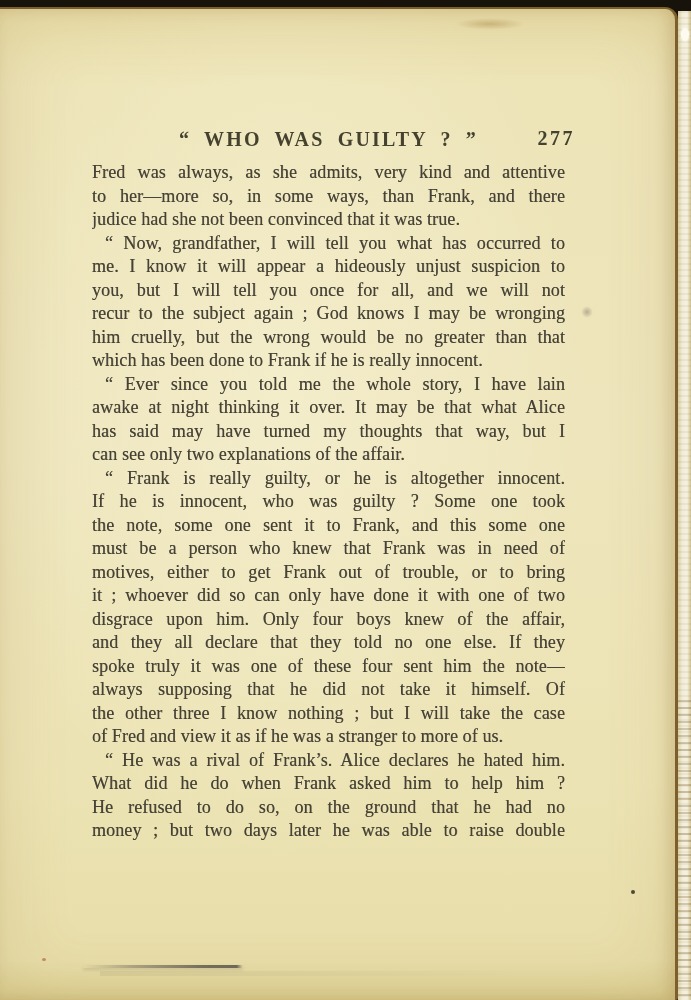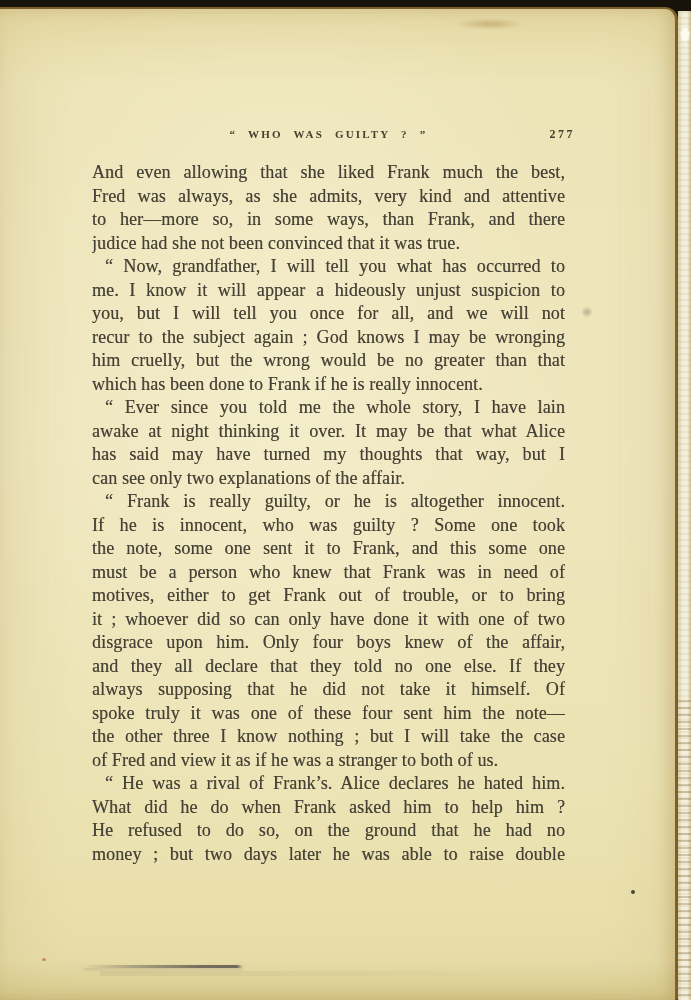--- a/index.html
+++ b/index.html
@@ -40,28 +40,28 @@
     box-shadow: 0 0 3px #fdfbef;
   }
   
   .running-head {
     position: absolute;
     left: 92px; top: 119px; width: 473px; height: 20px;
     color: #45412f;
   }
   .running-head .title {
     text-align: center;
-    font-size: 11px;
+    font-size: 20px;
     letter-spacing: 2.2px;
     word-spacing: 6px;
     font-weight: bold;
   }
   .running-head .folio {
     position: absolute; right: -10px; top: -1px;
-    font-size: 12px;
+    font-size: 20px;
     letter-spacing: 2.5px;
     font-weight: bold;
   }
   
   .body-text {
     position: absolute;
     left: 92px; top: 152px; width: 473px;
     font-size: 18px;
     line-height: 23.5px;
     color: #454136;
@@ -108,21 +108,20 @@
 
 <div class="page">
 
   <div class="running-head">
     <div class="title">“ WHO WAS GUILTY ? ”</div>
     <div class="folio">277</div>
   </div>
 
   <div class="body-text">
 
-  <div class="line j">And even allowing that she liked Frank much the best,</div>
       <div class="line j">Fred was always, as she admits, very kind and attentive</div>
       <div class="line j">to her—more so, in some ways, than Frank, and there</div>
       <div class="line">judice had she not been convinced that it was true.</div>
       <div class="line j indent">“ Now, grandfather, I will tell you what has occurred to</div>
       <div class="line j">me.  I know it will appear a hideously unjust suspicion to</div>
       <div class="line j">you, but I will tell you once for all, and we will not</div>
       <div class="line j">recur to the subject again ; God knows I may be wronging</div>
       <div class="line j">him cruelly, but the wrong would be no greater than that</div>
       <div class="line">which has been done to Frank if he is really innocent.</div>
       <div class="line j indent">“ Ever since you told me the whole story, I have lain</div>
@@ -130,24 +129,24 @@
       <div class="line j">has said may have turned my thoughts that way, but I</div>
       <div class="line">can see only two explanations of the affair.</div>
       <div class="line j indent">“ Frank is really guilty, or he is altogether innocent.</div>
       <div class="line j">If he is innocent, who was guilty ?  Some one took</div>
       <div class="line j">the note, some one sent it to Frank, and this some one</div>
       <div class="line j">must be a person who knew that Frank was in need of</div>
       <div class="line j">motives, either to get Frank out of trouble, or to bring</div>
       <div class="line j">it ; whoever did so can only have done it with one of two</div>
       <div class="line j">disgrace upon him.  Only four boys knew of the affair,</div>
       <div class="line j">and they all declare that they told no one else.  If they</div>
+      <div class="line j">spoke truly it was one of these four sent him the note—</div>
       <div class="line j">always supposing that he did not take it himself.  Of</div>
-      <div class="line j">spoke truly it was one of these four sent him the note—</div>
       <div class="line j">the other three I know nothing ; but I will take the case</div>
-      <div class="line">of Fred and view it as if he was a stranger to both of us.</div>
+      <div class="line">of Fred and view it as if he was a stranger to more of us.</div>
       <div class="line j indent">“ He was a rival of Frank’s.  Alice declares he hated him.</div>
       <div class="line j">What did he do when Frank asked him to help him ?</div>
       <div class="line j">He refused to do so, on the ground that he had no</div>
       <div class="line j">money ; but two days later he was able to raise double</div>
     </div>
 
   <div class="artifact top-stain"></div>
   <div class="artifact smudge-mid"></div>
   <div class="artifact ink-dot"></div>
   <div class="artifact red-speck"></div>

